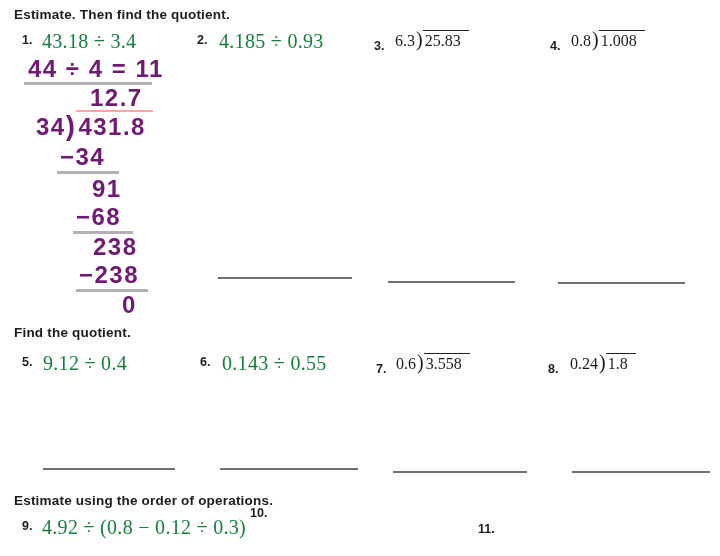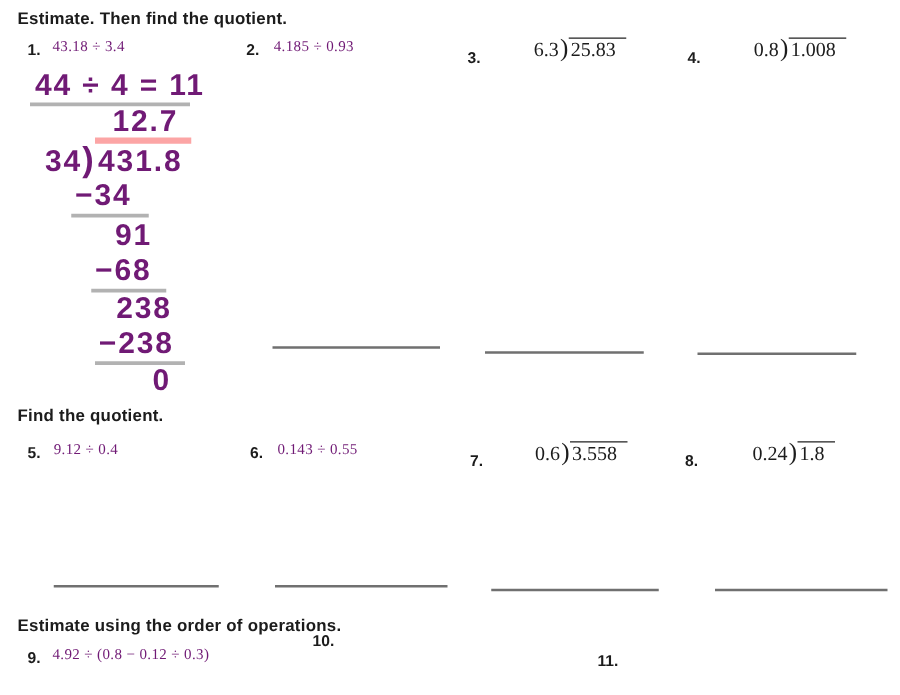--- a/index.html
+++ b/index.html
@@ -6,42 +6,42 @@
   .page {
     position:relative; width:720px; height:556px; background:#ffffff;
     font-family:"Liberation Sans", sans-serif; overflow:hidden;
   }
   .abs { position:absolute; }
   .heading {
     font-weight:bold; font-size:13.5px; color:#1c1c1c; letter-spacing:.2px;
   }
   .pnum { font-weight:bold; font-size:12.5px; color:#1c1c1c; }
   .expr {
-    font-family:"Liberation Serif", serif; font-size:12px; color:#701a75;
+    font-family:"Liberation Serif", serif; font-size:20px; color:#15803d;
     letter-spacing:.3px; white-space:nowrap;
   }
   
   .ld {
     font-family:"Liberation Serif", serif; font-size:16px; color:#1c1c1c;
     white-space:nowrap; display:inline-flex; align-items:flex-end;
   }
-  .ld .divisor { padding-right:1px;margin-left:32px; }
+  .ld .divisor { padding-right:1px; }
   .ld .paren::before { content:")"; font-size:1.25em; line-height:.95; display:inline-block; }
   .ld .dividend {
     border-top:1.3px solid #222; padding:1px 8px 0 2px; display:inline-block;
   }
   
   .work {
     font-weight:bold; font-size:24px; color:#701a75; letter-spacing:1.5px;
     white-space:nowrap; font-family:"Liberation Sans", sans-serif;
   }
   .work-ld { display:inline-flex; align-items:flex-end; }
   .work-ld .paren::before { content:")"; font-size:1.15em; line-height:.9; display:inline-block; }
   .work-ld .dividend {
-    border-top:5px solid #fca5a5; padding:1px 7px 0 2px; display:inline-block;
+    border-top:2px solid #fca5a5; padding:1px 7px 0 2px; display:inline-block;
   }
   .work-underline { height:0; border-top:3px solid #b2b2b2; }
   .blank { height:0; border-top:2px solid #707070; }
 </style>
 </head>
 <body>
 
 <div class="page">
 
   <div class="abs heading" style="left:14px; top:7px">Estimate. Then find the quotient.</div>

